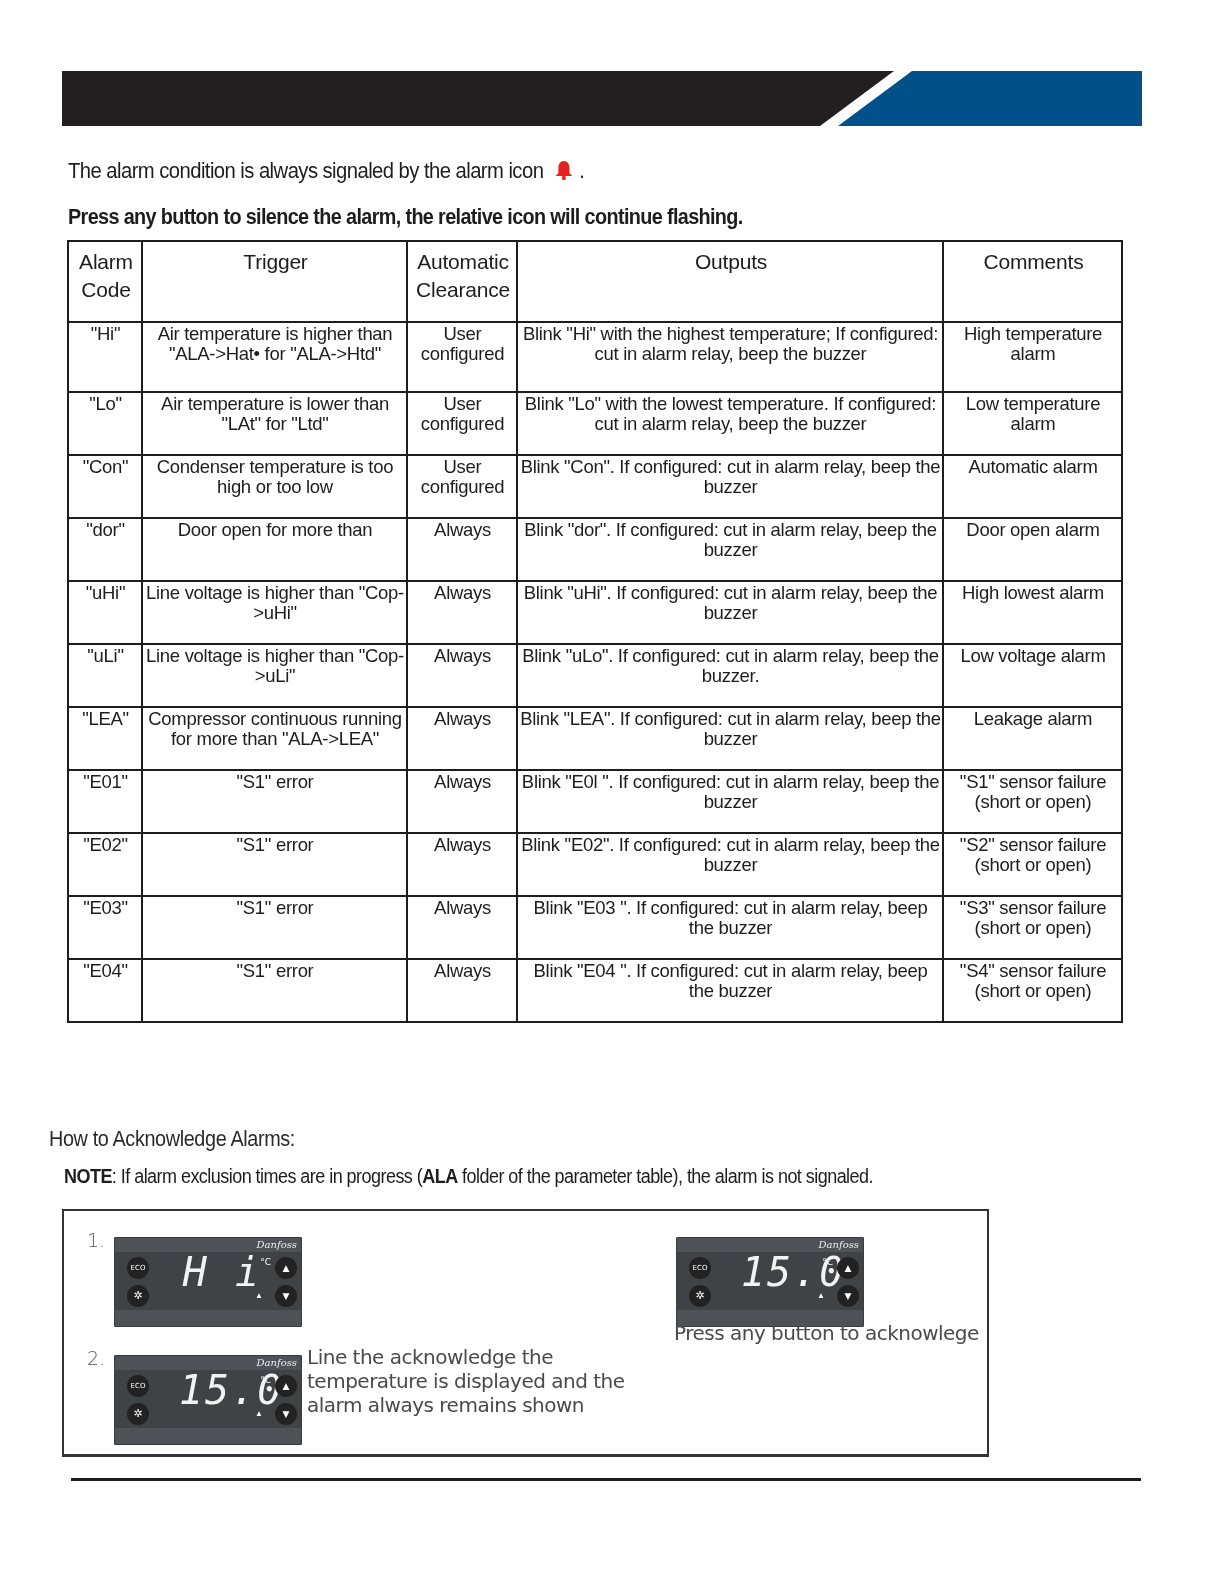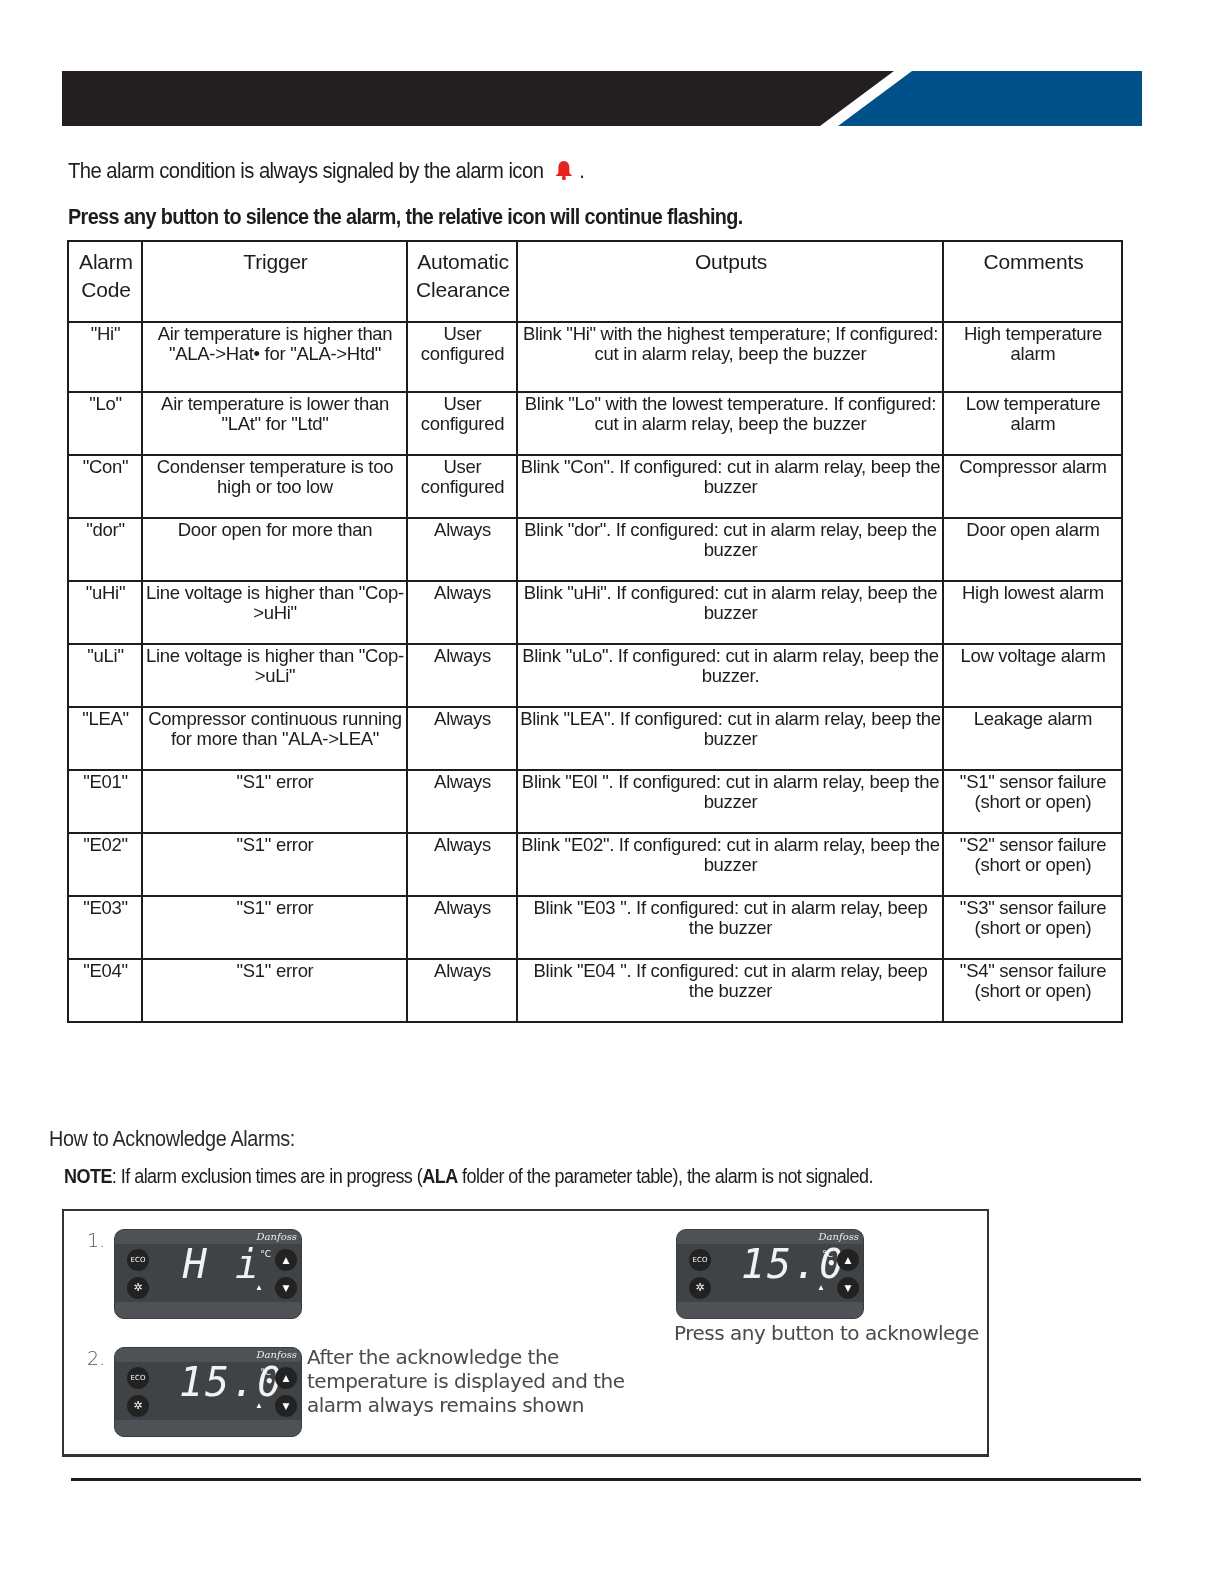--- a/index.html
+++ b/index.html
@@ -14,21 +14,21 @@
   table.alarms th, table.alarms td { border: 2.5px solid #1d1d1d; vertical-align: top; text-align: center; padding: 0 0 0 1px; font-size: 18.5px; line-height: 20px; letter-spacing: -0.3px; }
   table.alarms th { font-weight: normal; font-size: 21px; line-height: 28px; padding: 6px 6px 0 8px; height: 73px; letter-spacing: -0.2px; }
   table.alarms td { height: 60px; padding-top: 1px; }
   .col-code { width: 74px; } .col-trig { width: 265px; } .col-auto { width: 110px; } .col-out { width: 426px; }
   .how { position: absolute; left: 49px; top: 1126px; font-size: 22px; font-weight: 300; color: #2a2a2a; letter-spacing: -0.4px; transform: scaleX(0.9); transform-origin: left; white-space: nowrap; }
   .note { position: absolute; left: 64px; top: 1165px; font-size: 20px; letter-spacing: -0.6px; transform: scaleX(0.9); transform-origin: left; white-space: nowrap; }
   .note b { font-weight: bold; }
   .ackbox { position: absolute; left: 62px; top: 1209px; width: 923px; height: 243px; border: 2px solid #333; border-bottom-width: 3px; }
   .step-num { position: absolute; font-family: "DejaVu Sans", sans-serif; font-size: 19px; color: #555; font-weight: 300; }
   .step-text { position: absolute; font-family: "DejaVu Sans", sans-serif; font-size: 20px; line-height: 24px; color: #4a4a4a; letter-spacing: -0.5px; white-space: nowrap; }
-  .device { position: absolute; width: 186px; height: 88px; background: #4e5256; border-radius: 10px; border: 1px solid #3a3d40; }
+  .device { position: absolute; width: 186px; height: 88px; background: #4e5256; border-radius: 1px; border: 1px solid #3a3d40; margin-top: 8px; }
   .device .band { position: absolute; left: 0; right: 0; top: 14px; height: 58px; background: #3f4346; }
   .device .logo { position: absolute; right: 4px; top: 1px; font-family: "DejaVu Serif", serif; font-style: italic; font-size: 10px; color: #eee; }
   .device .btn { position: absolute; width: 22px; height: 22px; border-radius: 50%; background: #222; color: #fff; font-size: 7px; text-align: center; line-height: 22px; font-family: "DejaVu Sans", sans-serif; }
   .device .digits { position: absolute; left: 64px; top: 12px; width: 82px; text-align: right; font-family: "DejaVu Sans Mono", monospace; font-size: 40px; line-height: 44px; color: #f2f2f2; font-style: italic; letter-spacing: 2px; font-weight: 200; }
   .device .unit { position: absolute; right: 30px; top: 19px; font-size: 9px; color: #fff; font-family: "DejaVu Sans", sans-serif; }
   .device .abell { position: absolute; right: 38px; top: 53px; font-size: 8px; color: #fff; }
   .footer-rule { position: absolute; left: 71px; top: 1478px; width: 1070px; height: 3px; background: #1d1d1d; }
 </style>
 </head>
 <body>
@@ -83,21 +83,21 @@
         <td>Air temperature is lower than "LAt" for "Ltd"</td>
         <td>User configured</td>
         <td>Blink "Lo" with the lowest temperature. If configured: cut in alarm relay, beep the buzzer</td>
         <td>Low temperature alarm</td>
       </tr>
       <tr>
         <td>"Con"</td>
         <td>Condenser temperature is too high or too low</td>
         <td>User configured</td>
         <td>Blink "Con". If configured: cut in alarm relay, beep the buzzer</td>
-        <td>Compressor alarm</td>
+        <td>Automatic alarm</td>
       </tr>
       <tr>
         <td>"dor"</td>
         <td>Door open for more than</td>
         <td>Always</td>
         <td>Blink "dor". If configured: cut in alarm relay, beep the buzzer</td>
         <td>Door open alarm</td>
       </tr>
       <tr>
         <td>"uHi"</td>
@@ -179,21 +179,21 @@
     <div class="logo">Danfoss</div>
     <div class="btn" style="left:12px;top:19px;">ECO</div>
     <div class="btn" style="left:12px;top:47px;font-size:11px;">✲</div>
     <div class="digits">15.0</div>
     <div class="unit">°C</div>
     <div class="abell">▲</div>
     <div class="btn" style="right:4px;top:19px;font-size:9px;">▲</div>
     <div class="btn" style="right:4px;top:47px;font-size:9px;">▼</div>
   </div>
   <div class="step-text" style="left:243px;top:134px;">
-    <div>After the acknowledge the</div>
+    <div>Line the acknowledge the</div>
     <div>temperature is displayed and the</div>
     <div>alarm always remains  shown</div>
   </div>
 
   <div class="device" style="left:612px;top:18px;">
     <div class="band"></div>
     <div class="logo">Danfoss</div>
     <div class="btn" style="left:12px;top:19px;">ECO</div>
     <div class="btn" style="left:12px;top:47px;font-size:11px;">✲</div>
     <div class="digits">15.0</div>

